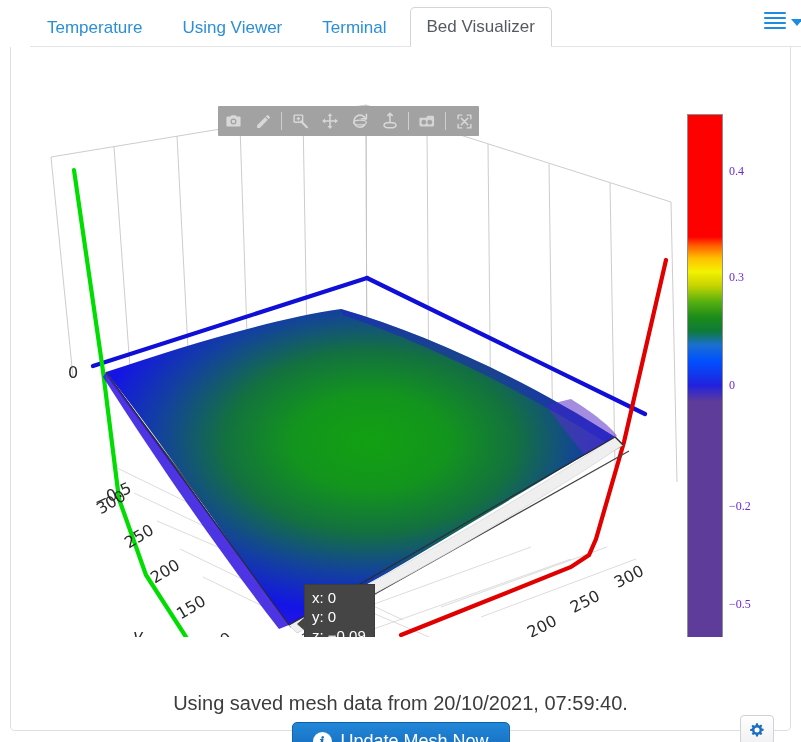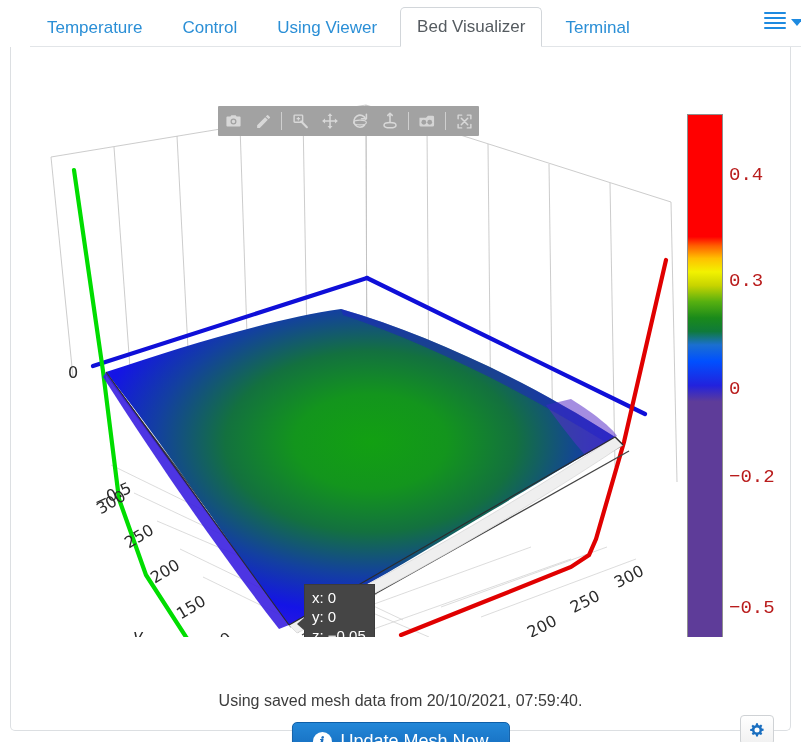--- a/index.html
+++ b/index.html
@@ -118,22 +118,22 @@
 
   
   .cbar{
     position:absolute;left:676px;top:67px;width:36px;height:543px;
     border:1px solid #8f8f8f;
     box-sizing:border-box;
   }
   .cbar .fill{position:absolute;inset:0;}
   .cbtick{
     position:absolute;left:718px;
-    font-size:19px;color:#b91c1c;
-    font-family:Liberation Mono, monospace;
+    font-size:12px;color:#6d28d9;
+    font-family:Liberation Serif, serif;
     white-space:nowrap;
   }
 
   
   .tick{
     position:absolute;
     font-size:16px;
     color:#2b2b2b;
     font-family:"DejaVu Sans", sans-serif;
     white-space:nowrap;
@@ -143,21 +143,21 @@
     position:absolute;
     font-size:17px;color:#2b2b2b;
     font-family:"DejaVu Sans", sans-serif;
     font-style:italic;
   }
 
   
   .statusline{
     position:absolute;left:0;top:645px;width:779px;
     text-align:center;
-    font-size:16px;color:#3c3c3c;
+    font-size:20px;color:#3c3c3c;
   }
   .updatebtn{
     position:absolute;left:50%;top:675px;transform:translateX(-50%);
     display:inline-flex;align-items:center;gap:9px;
     background:linear-gradient(#2387d8,#0f63b5);
     border:1px solid #0d5ea8;
     color:#ffffff;
     font-size:18px;
     padding:8px 20px 9px;
     border-radius:5px;
@@ -183,24 +183,23 @@
   }
 </style>
 </head>
 <body>
 
 <div class="app">
 
   <div class="tabbar">
     <div class="tabs">
       <div class="tab">Temperature</div>
-      <div class="tab">Control</div>
       <div class="tab">Using Viewer</div>
+      <div class="tab">Terminal</div>
       <div class="tab active">Bed Visualizer</div>
-      <div class="tab">Terminal</div>
     </div>
     <div class="tabline"></div>
     <div class="burger">
       <span class="bars">
           <i></i>
           <i></i>
           <i></i>
           <i></i>
         </span>
       <span class="caret"></span>
@@ -328,31 +327,31 @@
         <div>
           <span class="k">x:</span>
           <span>0</span>
         </div>
         <div>
           <span class="k">y:</span>
           <span>0</span>
         </div>
         <div>
           <span class="k">z:</span>
-          <span>−0.05</span>
+          <span>−0.09</span>
         </div>
       </div>
 
       <div class="cbar">
         <div class="fill" id="cbarfill" style="background: linear-gradient(rgb(255, 0, 0) 0%, rgb(255, 0, 0) 22.5%, rgb(255, 96, 0) 24.2%, rgb(255, 192, 0) 26.5%, rgb(242, 242, 0) 29%, rgb(200, 212, 0) 31.5%, rgb(87, 176, 16) 34.5%, rgb(26, 138, 26) 37.5%, rgb(15, 122, 58) 40%, rgb(27, 111, 208) 42.5%, rgb(0, 80, 255) 45.5%, rgb(34, 34, 221) 50%, rgb(94, 60, 153) 53%, rgb(94, 60, 153) 100%);"></div>
       </div>
       <div class="cbtick" style="top:117px;">0.4</div>
       <div class="cbtick" style="top:223px;">0.3</div>
       <div class="cbtick" style="top:331px;">0</div>
-      <div class="cbtick" style="top:419px;">−0.2</div>
+      <div class="cbtick" style="top:452px;">−0.2</div>
       <div class="cbtick" style="top:550px;">−0.5</div>
 
       <div class="modebar">
         <div class="mb-group">
           <div class="mb-btn">
             <svg width="17" height="17" viewBox="0 0 24 24" fill="#d8d8d8">
               <path d="M9 3 L7.6 5 H3.5 A1.5 1.5 0 0 0 2 6.5 v11 A1.5 1.5 0 0 0 3.5 19 h17 A1.5 1.5 0 0 0 22 17.5 v-11 A1.5 1.5 0 0 0 20.5 5 h-4.1 L15 3 Z M12 7.8 a4.2 4.2 0 1 1 0 8.4 a4.2 4.2 0 0 1 0-8.4 Z M12 9.6 a2.4 2.4 0 1 0 0 4.8 a2.4 2.4 0 0 0 0-4.8 Z"></path>
             </svg>
           </div>
           <div class="mb-btn">

